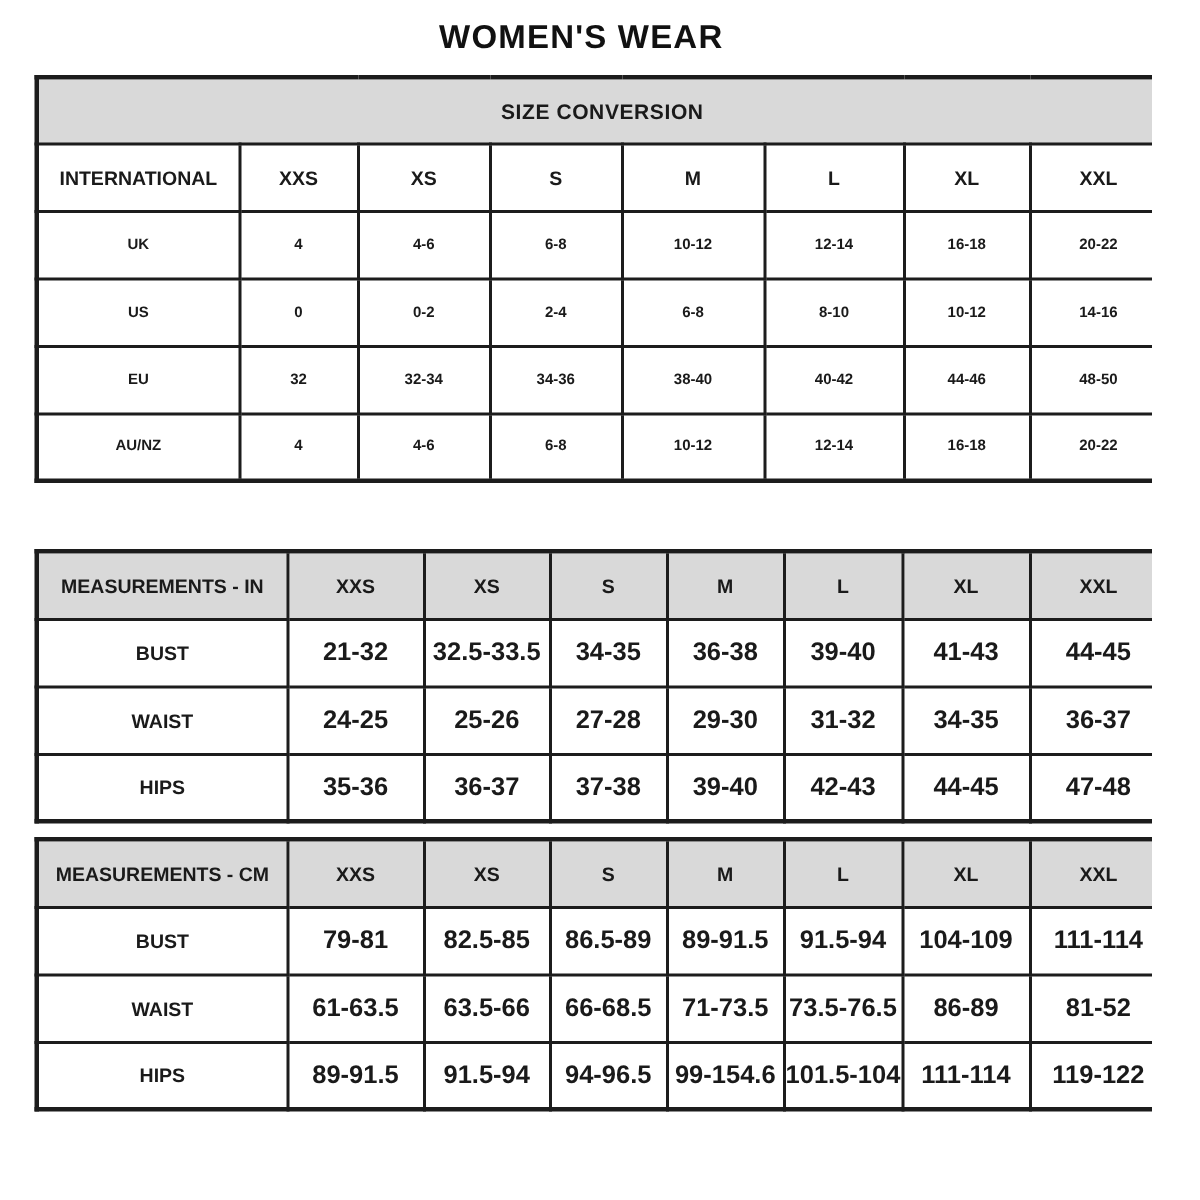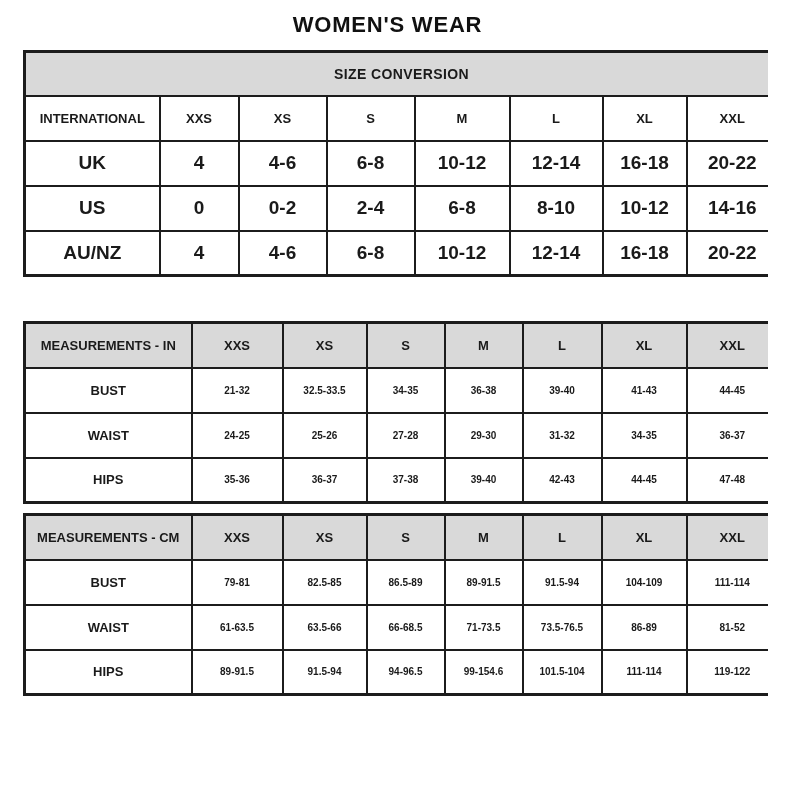--- a/index.html
+++ b/index.html
@@ -36,26 +36,26 @@
   }
   .t1 { margin-bottom: 15px; }
   .t2 { margin-bottom: 9px; margin-top: 44px; }
   .banner-cell {
     background: #d9d9d9;
     font-size: 14px;
     letter-spacing: 0.4px;
     height: 44px;
   }
   .t1 .head td { font-size: 13px; text-align: center; }
-  .t1 .data td { font-size: 19px; }
+  .t1 .data td { font-size: 10px; }
   .meas .head td {
     background: #d9d9d9;
     font-size: 13px;
   }
-  .meas .data td { font-size: 10px; }
+  .meas .data td { font-size: 17px; }
   .meas .data td.rowlabel { font-size: 13px; }
 </style>
 </head>
 <body>
 
 <div class="page">
 
   <h1 class="title">WOMEN'S WEAR</h1>
 
   <table class="t1">
@@ -95,20 +95,30 @@
       </tr>
       <tr class="data">
         <td class="rowlabel">US</td>
         <td>0</td>
         <td>0-2</td>
         <td>2-4</td>
         <td>6-8</td>
         <td>8-10</td>
         <td>10-12</td>
         <td>14-16</td>
+      </tr>
+      <tr class="data">
+        <td class="rowlabel">EU</td>
+        <td>32</td>
+        <td>32-34</td>
+        <td>34-36</td>
+        <td>38-40</td>
+        <td>40-42</td>
+        <td>44-46</td>
+        <td>48-50</td>
       </tr>
       <tr class="data">
         <td class="rowlabel">AU/NZ</td>
         <td>4</td>
         <td>4-6</td>
         <td>6-8</td>
         <td>10-12</td>
         <td>12-14</td>
         <td>16-18</td>
         <td>20-22</td>

